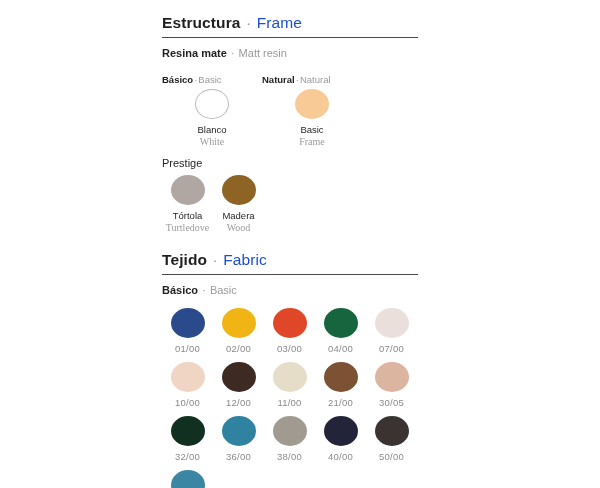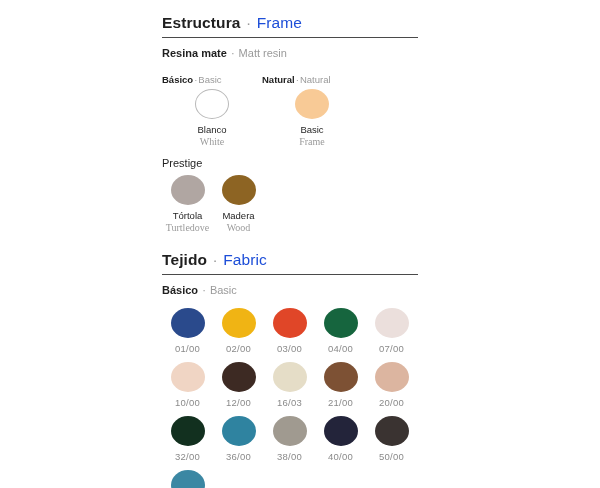--- a/index.html
+++ b/index.html
@@ -272,33 +272,33 @@
         </div>
         <div class="swatch-cell">
           <span class="dot" style="background: rgb(61, 42, 35);"></span>
           <span class="cap">
             <span class="code">12/00</span>
           </span>
         </div>
         <div class="swatch-cell">
           <span class="dot" style="background: rgb(229, 221, 199);"></span>
           <span class="cap">
-            <span class="code">16/03</span>
+            <span class="code">11/00</span>
           </span>
         </div>
         <div class="swatch-cell">
           <span class="dot" style="background: rgb(125, 81, 52);"></span>
           <span class="cap">
             <span class="code">21/00</span>
           </span>
         </div>
         <div class="swatch-cell">
           <span class="dot" style="background: rgb(220, 181, 160);"></span>
           <span class="cap">
-            <span class="code">20/00</span>
+            <span class="code">30/05</span>
           </span>
         </div>
         <div class="swatch-cell">
           <span class="dot" style="background: rgb(18, 48, 31);"></span>
           <span class="cap">
             <span class="code">32/00</span>
           </span>
         </div>
         <div class="swatch-cell">
           <span class="dot" style="background: rgb(47, 131, 160);"></span>

